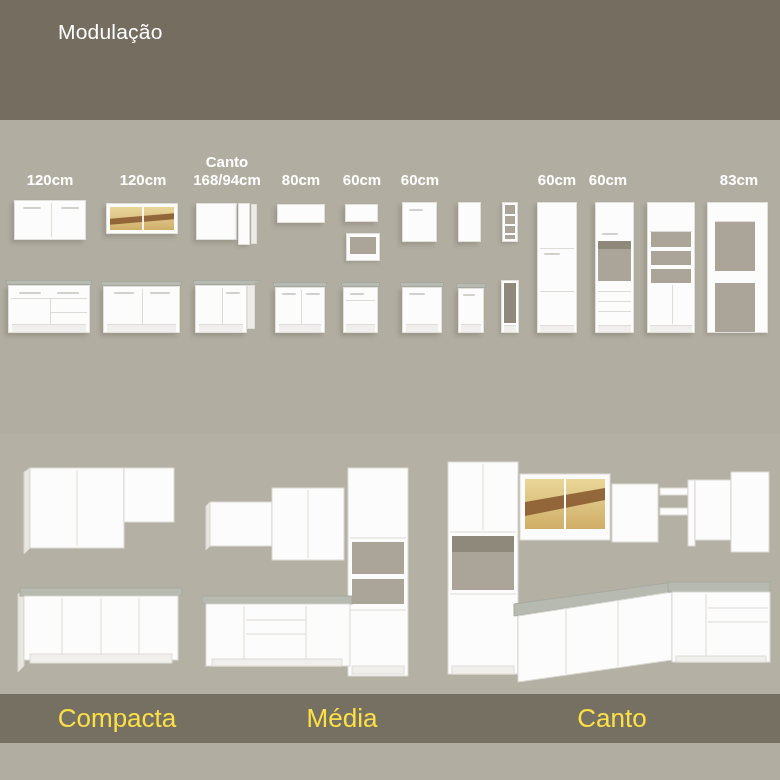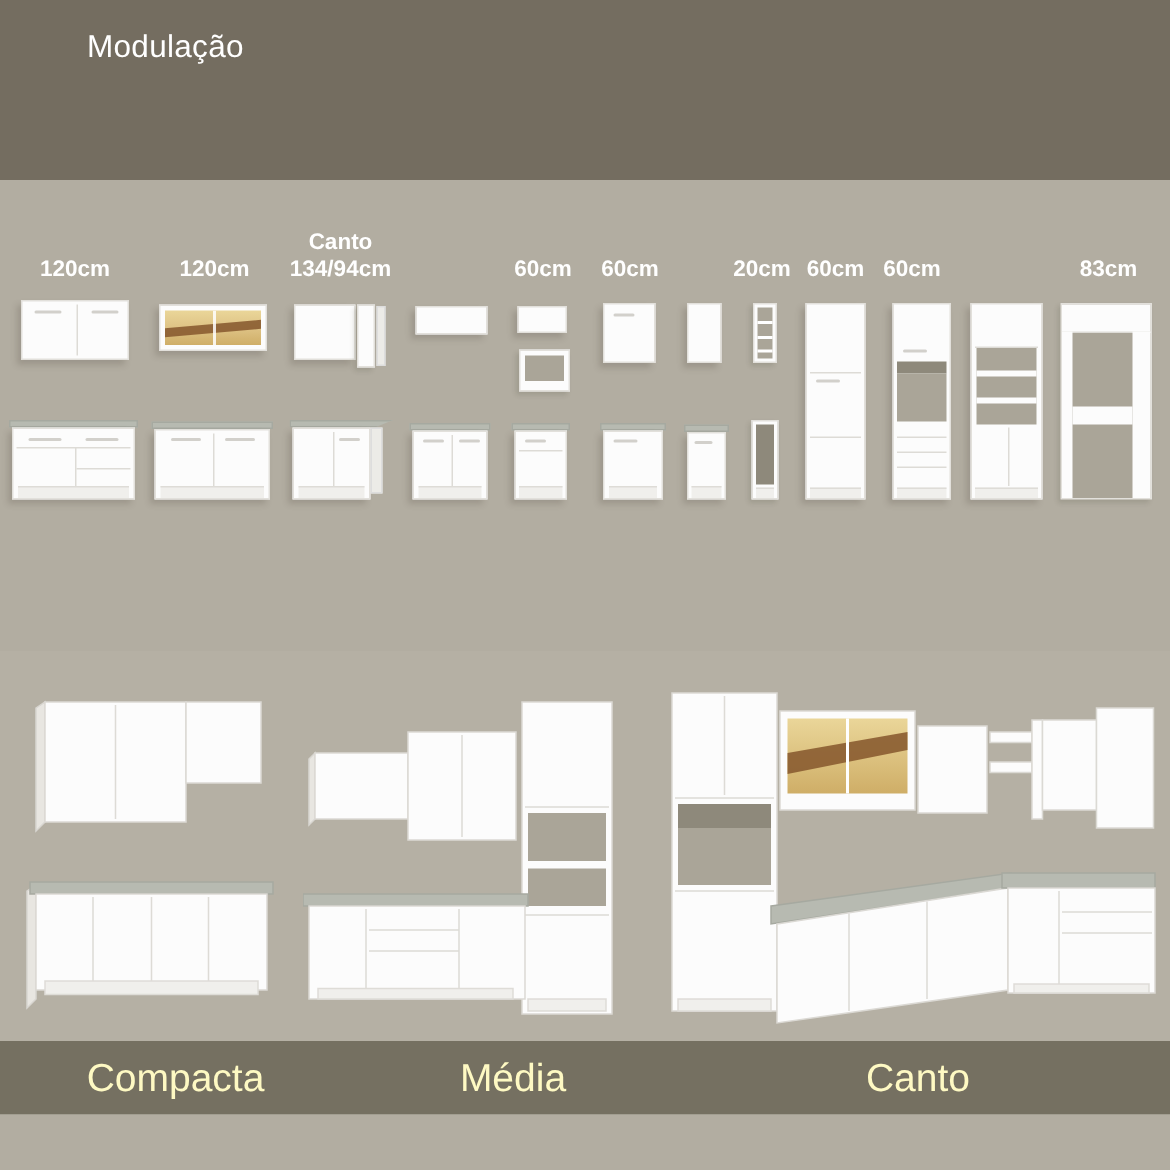--- a/index.html
+++ b/index.html
@@ -30,21 +30,21 @@
   .glass-band{position:absolute;left:-4px;right:-4px;top:40%;height:28%;background:#8a5c31;transform:rotate(-5deg);opacity:.9;}
   .glass-div{position:absolute;top:0;bottom:0;left:50%;width:2px;background:rgba(255,255,255,.85);}
   
   .banner{position:absolute;left:0;top:390px;width:780px;height:44px;background:#6d6757;display:flex;align-items:center;justify-content:center;}
   .banner span{color:#fff;font-size:24px;letter-spacing:-.3px;white-space:nowrap;}
   
   .kitchens{position:absolute;left:0;top:434px;width:780px;height:260px;background:#b5b0a4;}
   .ksvg{position:absolute;}
   
   .band{position:absolute;left:0;top:694px;width:780px;height:49px;background:#757061;}
-  .band .blabel{position:absolute;top:0;height:49px;display:flex;align-items:center;transform:translateX(-50%);color:#fef9c3;font-size:26px;}
+  .band .blabel{position:absolute;top:0;height:49px;display:flex;align-items:center;transform:translateX(-50%);color:#fde047;font-size:26px;}
   .footer-strip{position:absolute;left:0;top:743px;width:780px;height:37px;background:#b2ada1;}
   svg .w{fill:#fcfcfc;stroke:#dbd9d4;stroke-width:1;}
   svg .side{fill:#e8e6e1;stroke:#d8d6d1;stroke-width:1;}
   svg .ct{fill:#b7bab1;stroke:#a6a9a0;stroke-width:1;}
   svg .ni{fill:#aaa598;}
   svg .dk{fill:#8e897b;}
   svg .pl{fill:#f0efec;stroke:#dedcd7;stroke-width:1;}
   svg .ln{stroke:#dddbd6;stroke-width:1;fill:none;}
 </style>
 </head>
@@ -61,33 +61,33 @@
     <div class="mlabel" style="left:50px">
         <span></span>
         <span>120cm</span>
       </div>
     <div class="mlabel" style="left:143px">
         <span></span>
         <span>120cm</span>
       </div>
     <div class="mlabel" style="left:227px">
         <span>Canto</span>
-        <span>134/94cm</span>
+        <span>168/94cm</span>
+      </div>
+    <div class="mlabel" style="left:301px">
+        <span></span>
+        <span>80cm</span>
       </div>
     <div class="mlabel" style="left:362px">
         <span></span>
         <span>60cm</span>
       </div>
     <div class="mlabel" style="left:420px">
         <span></span>
         <span>60cm</span>
-      </div>
-    <div class="mlabel" style="left:508px">
-        <span></span>
-        <span>20cm</span>
       </div>
     <div class="mlabel" style="left:557px">
         <span></span>
         <span>60cm</span>
       </div>
     <div class="mlabel" style="left:608px">
         <span></span>
         <span>60cm</span>
       </div>
     <div class="mlabel" style="left:739px">

